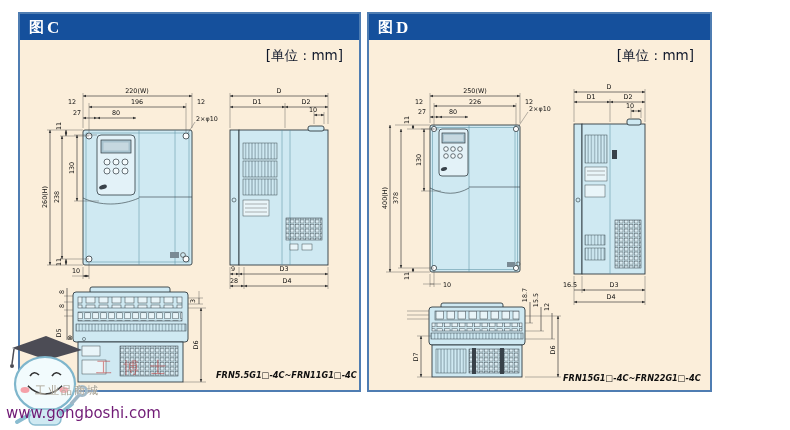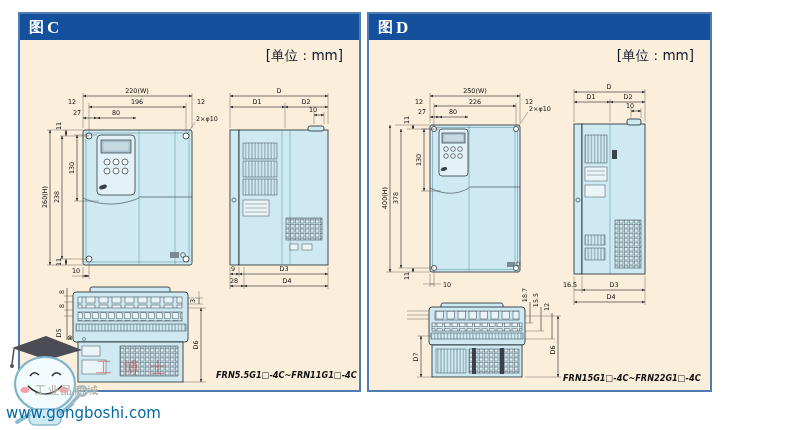--- a/index.html
+++ b/index.html
@@ -30,21 +30,21 @@
   text.d{font:6.4px "DejaVu Sans",sans-serif;fill:#101010}
   text.mdl{font:italic 700 8.2px "DejaVu Sans",sans-serif;fill:#101010}
   .hole{fill:#fdfdfd;stroke:#2f3a40;stroke-width:.8}
   .plate{fill:#e9f5f9;stroke:#2f3a40;stroke-width:.45}
   .dark{fill:#39424a}
   
   #wm-red{position:absolute;left:60px;top:358px;color:rgba(190,55,55,.55);
           font-size:16px;letter-spacing:11px;white-space:nowrap;margin-left:36px;}
   #wm-shop{position:absolute;left:35px;top:383px;color:#a39d8e;font-size:11px;
            letter-spacing:2px;text-shadow:0 0 2px #fff;white-space:nowrap;}
-  #wm-url{position:absolute;left:6px;top:404px;color:#0369a1;font-size:15px;white-space:nowrap;}
+  #wm-url{position:absolute;left:6px;top:404px;color:#701a75;font-size:15px;white-space:nowrap;}
   #mascot{position:absolute;left:0px;top:326px;}
 </style>
 </head>
 <body>
 
 <div class="panel" id="panelC">
   <div class="ptitle">
     <span class="tpfx">图</span>
     <span class="tltr">C</span>
   </div>

